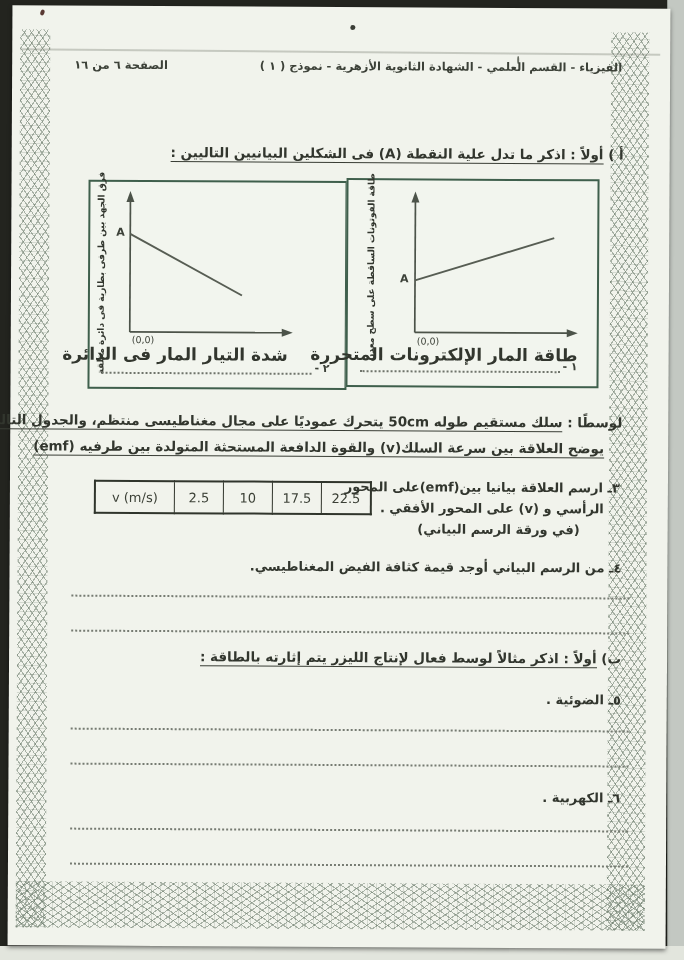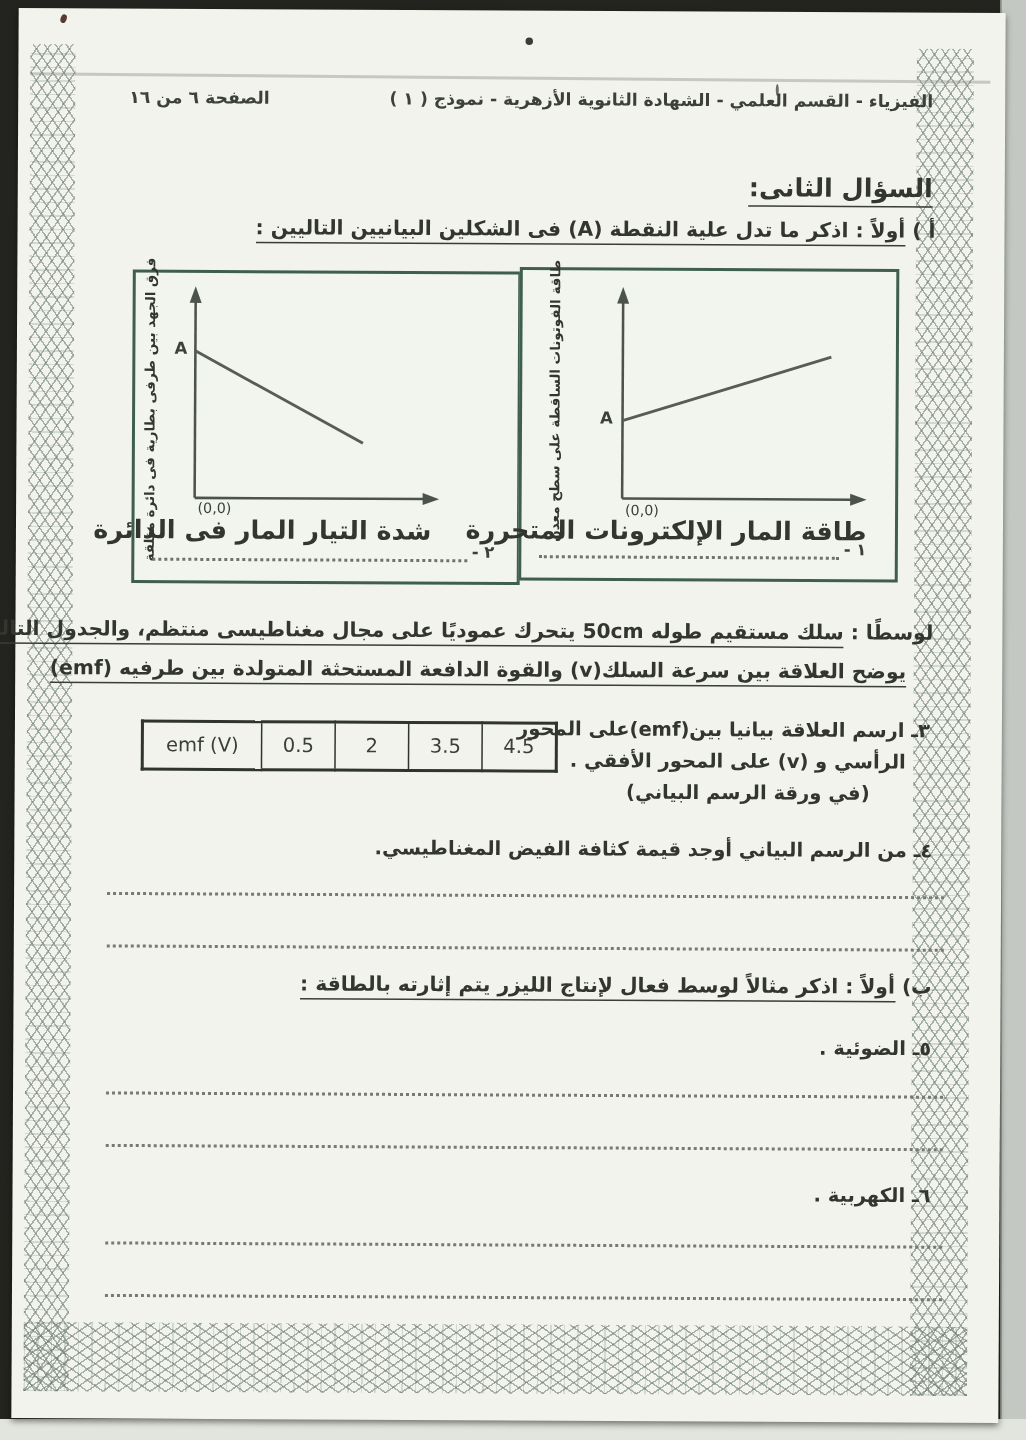--- a/index.html
+++ b/index.html
@@ -79,25 +79,22 @@
     <div class="gband left"></div>
     <div class="gband right"></div>
     <div class="gband bottom"></div>
     <div class="fold-line"></div>
 
     <div class="speck" style="left:28px;top:4px;width:4px;height:6px;background:#5a3a34;transform:rotate(20deg);"></div>
     <div class="speck" style="left:338px;top:18px;width:5px;height:5px;background:#3a3d36;"></div>
     <div class="speck" style="left:505px;top:48px;width:2px;height:8px;background:#6a6f64;"></div>
 
     <div class="hdr ar nowrap" style="left:280px;width:330px;text-align:right;">الفيزياء - القسم العلمي - الشهادة الثانوية الأزهرية - نموذج ( ١ )</div>
-    <div class="hdr ar nowrap" style="left:74px;width:120px;text-align:left;">الصفحة ٦ من ١٦</div>
+    <div class="hdr ar nowrap" style="left:62px;width:120px;text-align:left;">الصفحة ٦ من ١٦</div>
 
-    <div class="title ar bold nowrap">
-      <span class="ul" style="border-bottom-width:1.6px;">السؤال الثانى:</span>
-    </div>
 
     <div class="qline ar bold nowrap" style="left:70px;top:138px;width:542px;text-align:right;">
       <span>أ ) </span><span class="ul">أولاً : اذكر ما تدل علية النقطة (A) فى الشكلين البيانيين التاليين :</span>
     </div>
 
     <div class="graph-box" style="left:77px;top:174px;width:255px;height:205px;">
       <svg width="255" height="205" viewBox="0 0 255 205">
         <line x1="40" y1="150" x2="40" y2="18" stroke="#4c5349" stroke-width="1.7"></line>
         <polygon points="40,9 36,20 44,20" fill="#4c5349"></polygon>
         <line x1="40" y1="150" x2="194" y2="150" stroke="#4c5349" stroke-width="1.7"></line>
@@ -134,26 +131,26 @@
 
     <div class="qline ar bold nowrap" style="left:60px;top:406px;width:552px;text-align:right;font-size:13.5px;">
       <span>لوسطًا : </span><span class="ul">سلك مستقيم طوله 50cm يتحرك عموديًا على مجال مغناطيسى منتظم، والجدول التالى</span>
     </div>
     <div class="qline ar bold nowrap" style="left:60px;top:432px;width:534px;text-align:right;font-size:13.5px;">
       <span class="ul">يوضح العلاقة بين سرعة السلك(v) والقوة الدافعة المستحثة المتولدة بين طرفيه (emf)</span>
     </div>
 
     <table class="vals">
       <tbody>
-      <tr>
-        <td class="lbl">emf (V)</td>
-        <td class="val">0.5</td>
-        <td class="val">2</td>
-        <td class="val">3.5</td>
-        <td class="val">4.5</td>
+          <tr>
+        <td class="lbl">v (m/s)</td>
+        <td class="val">2.5</td>
+        <td class="val">10</td>
+        <td class="val">17.5</td>
+        <td class="val">22.5</td>
       </tr>
     </tbody>
       </table>
 
     <div class="item ar bold nowrap" style="left:340px;top:472px;width:270px;text-align:right;">٣ـ ارسم العلاقة بيانيا بين(emf)على المحور</div>
     <div class="item ar bold nowrap" style="left:340px;top:493px;width:254px;text-align:right;">الرأسي و (v) على المحور الأفقي .</div>
     <div class="item ar bold nowrap" style="left:340px;top:514px;width:230px;text-align:right;">(في ورقة الرسم البياني)</div>
 
     <div class="item ar bold nowrap" style="left:200px;top:552px;width:412px;text-align:right;">٤ـ من الرسم البياني أوجد قيمة كثافة الفيض المغناطيسي.</div>
 

